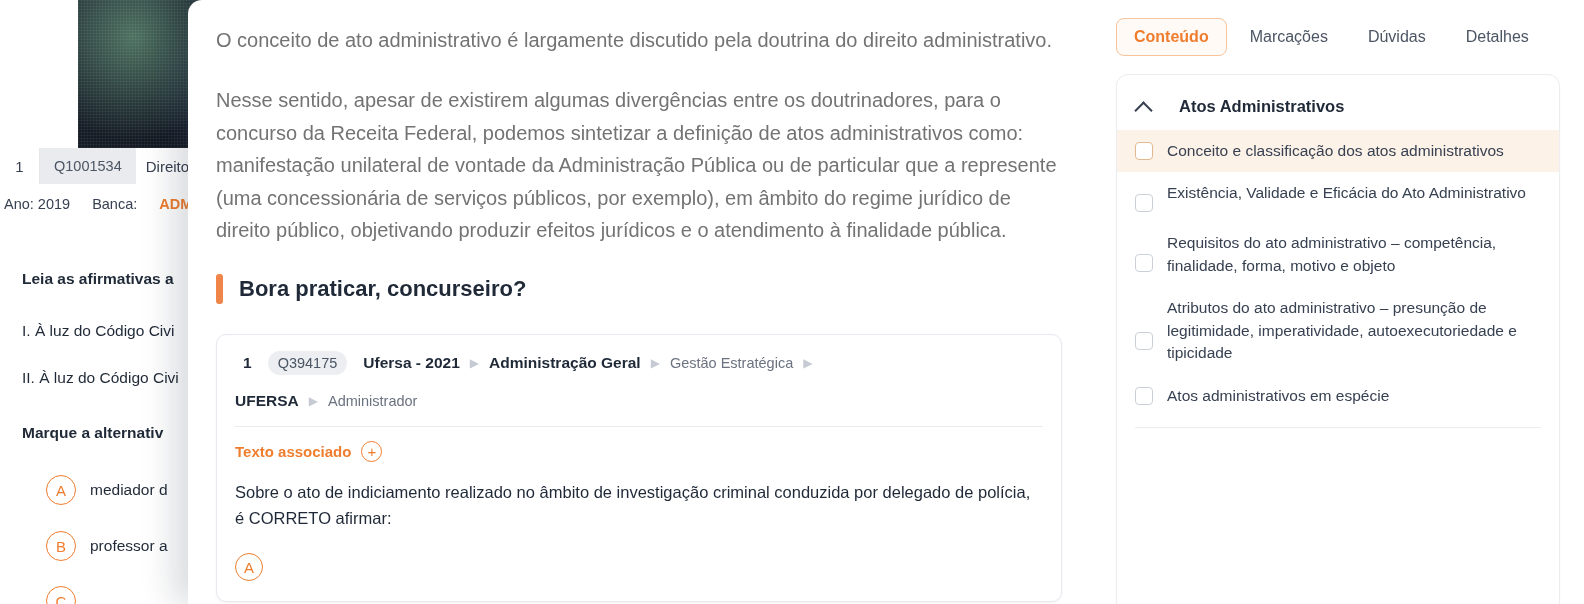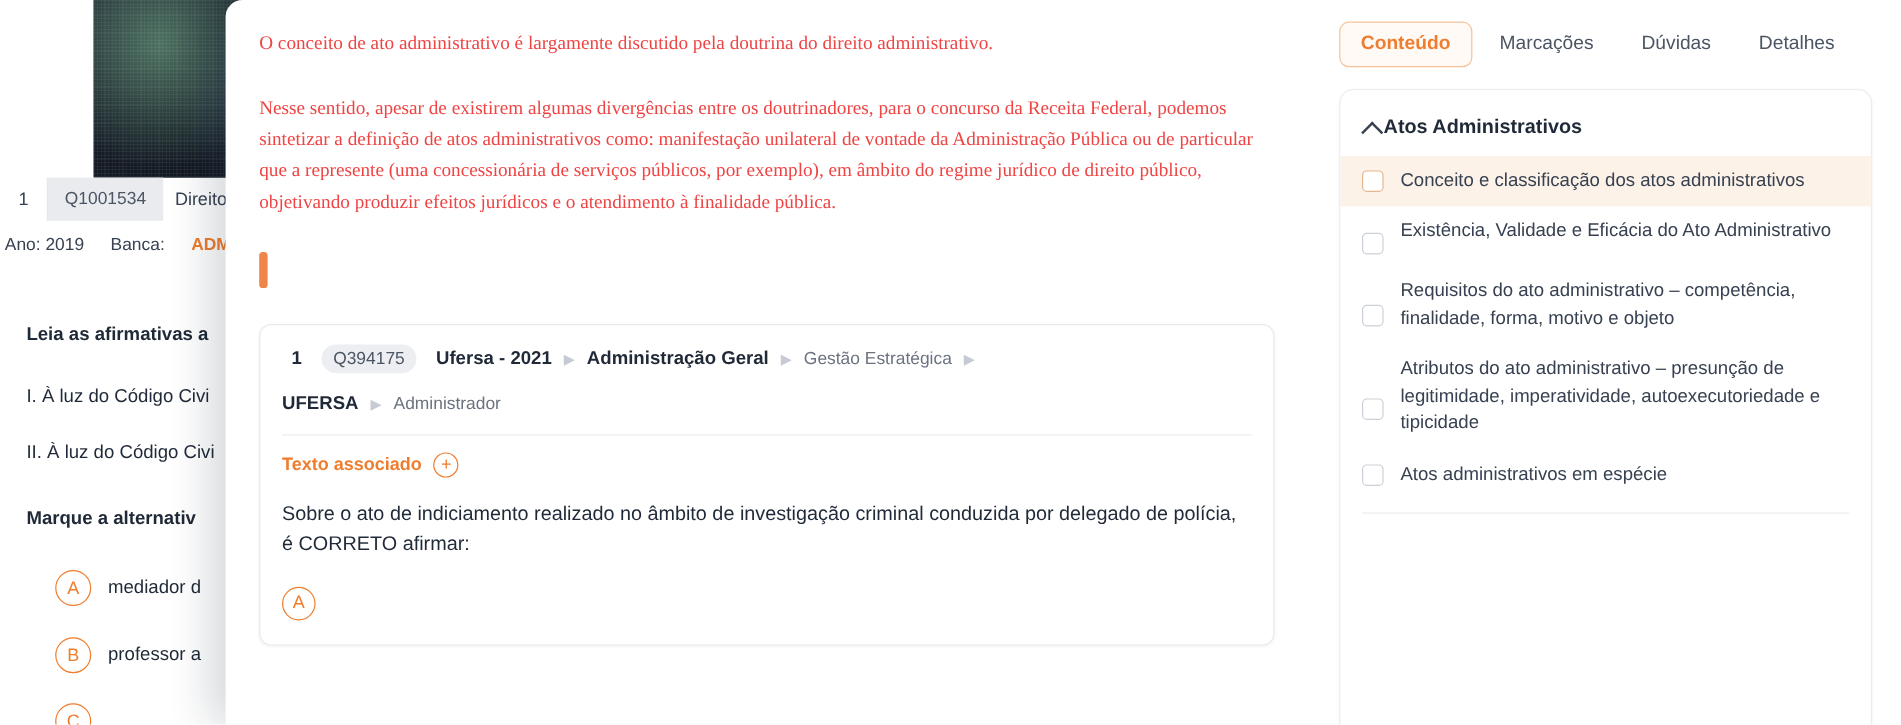--- a/index.html
+++ b/index.html
@@ -125,24 +125,23 @@
   }
 
   
   .reader {
     width: 906px;
     padding: 24px 32px 0 28px;
     overflow: hidden;
   }
   .reader p {
     margin: 0 0 28px 0;
-    font-size: 16px;
+    font-size: 20px;
     line-height: 1.62;
-    color: #ef4444;
-    font-family: Liberation Serif, serif;
+    color: #737373;
   }
   .callout {
     display: flex;
     align-items: center;
     gap: 16px;
     margin: 4px 0 30px 0;
   }
   .callout-bar {
     width: 7px;
     height: 30px;
@@ -285,21 +284,21 @@
     border-radius: 12px;
     background: #ffffff;
     box-shadow: 0 1px 2px rgba(16,24,40,0.04);
     padding: 16px 0 0 0;
     height: 540px;
     overflow: hidden;
   }
   .group-head {
     display: flex;
     align-items: center;
-    gap: 0;
+    gap: 26px;
     padding: 6px 18px 14px 18px;
   }
   .chev {
     width: 18px; height: 18px;
     position: relative;
     flex: none;
   }
   .chev::before {
     content: "";
     position: absolute;
@@ -386,20 +385,21 @@
   </div>
 
   <div class="fg-panel">
 
     <div class="reader">
       <p>O conceito de ato administrativo é largamente discutido pela doutrina do direito administrativo.</p>
       <p>Nesse sentido, apesar de existirem algumas divergências entre os doutrinadores, para o concurso da Receita Federal, podemos sintetizar a definição de atos administrativos como: manifestação unilateral de vontade da Administração Pública ou de particular que a represente (uma concessionária de serviços públicos, por exemplo), em âmbito do regime jurídico de direito público, objetivando produzir efeitos jurídicos e o atendimento à finalidade pública.</p>
 
       <div class="callout">
         <span class="callout-bar"></span>
+        <span class="callout-title">Bora praticar, concurseiro?</span>
       </div>
 
       <div class="qcard">
         <div class="qcard-head">
           <span class="q-index">1</span>
           <span class="q-code">Q394175</span>
           <span class="q-org">Ufersa - 2021</span>
           <span class="crumb-sep">▶</span>
           <span class="q-subject">Administração Geral</span>
           <span class="crumb-sep">▶</span>

